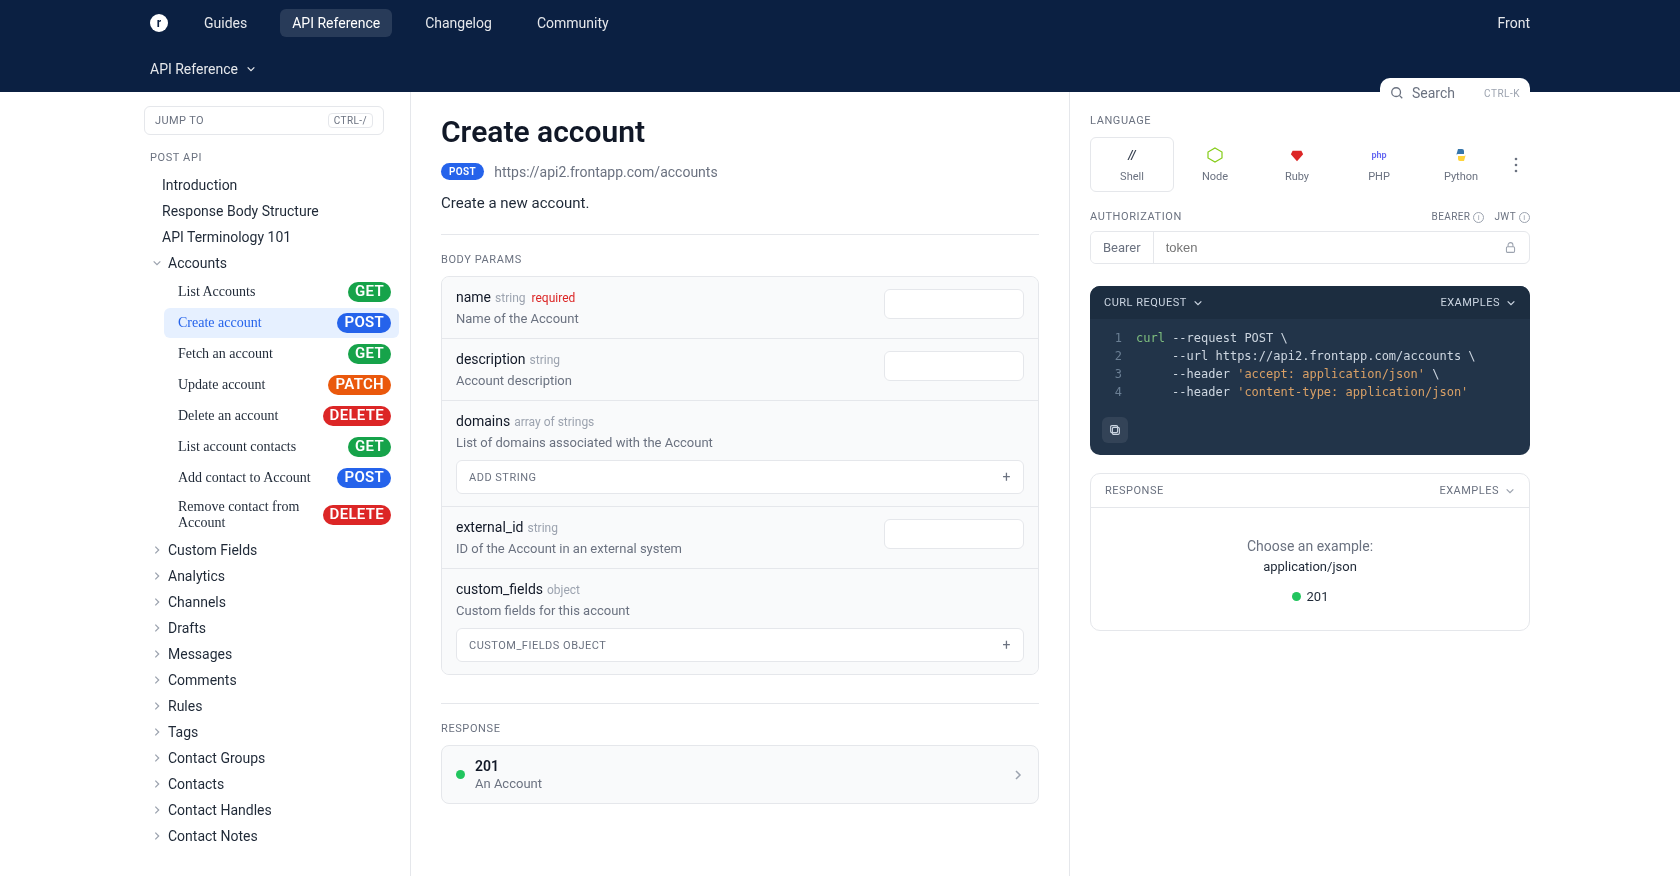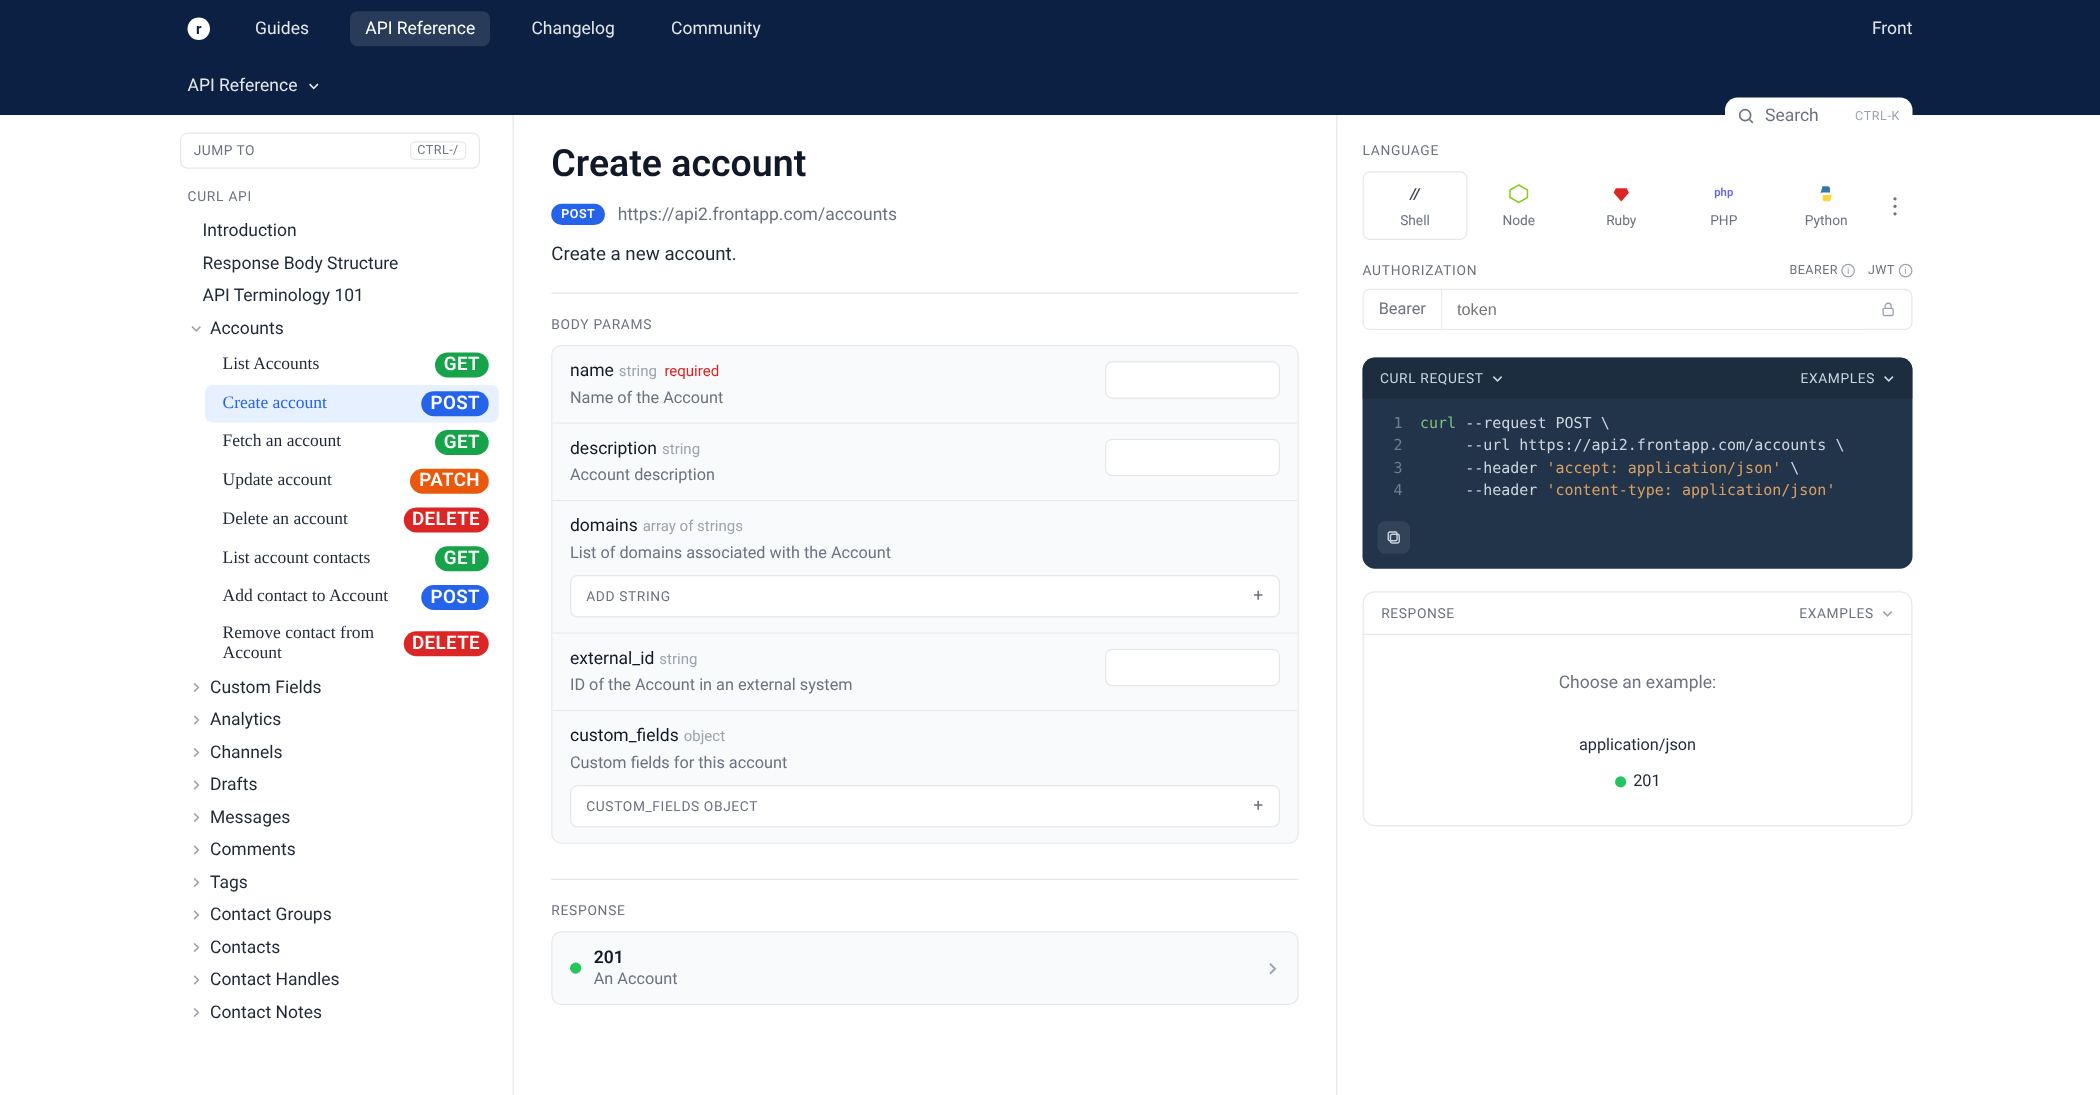--- a/index.html
+++ b/index.html
@@ -214,21 +214,21 @@
   }
 
   .resp-card { border: 1px solid var(--border); border-radius: 10px; }
   .resp-card-header {
     display: flex; align-items: center; justify-content: space-between; padding: 10px 14px;
     font-size: 11px; letter-spacing: 0.5px; color: var(--muted); border-bottom: 1px solid var(--border);
   }
   .resp-card-body {
     padding: 30px 14px 26px; text-align: center; color: var(--muted);
   }
-  .resp-card-body .choose { font-size: 14px; color: var(--muted); margin-bottom: 35px; }
+  .resp-card-body .choose { font-size: 14px; color: var(--muted); margin-bottom: 5px; }
   .resp-card-body .ctype { font-size: 13px; color: var(--text); margin-bottom: 14px; }
   .resp-card-body .status { font-size: 13px; color: var(--text); display: inline-flex; align-items: center; gap: 6px; }
 
   
   svg { display: block; }
 </style>
 </head>
 <body>
 
 <div class="topnav">
@@ -267,21 +267,21 @@
   </div>
 </div>
 
 <div class="page">
 
   <aside class="sidebar">
     <div class="jumpto">
       <span>JUMP TO</span>
       <span class="kbd">CTRL-/</span>
     </div>
-    <div class="side-section-title">CURL API</div>
+    <div class="side-section-title">POST API</div>
 
     <div id="side-top">
         <div class="side-item" style="padding-left: 18px;">Introduction</div>
         <div class="side-item" style="padding-left: 18px;">Response Body Structure</div>
         <div class="side-item" style="padding-left: 18px;">API Terminology 101</div>
       </div>
 
     <div class="side-subgroup">
       <div class="side-item">
         <span class="caret">
@@ -368,20 +368,28 @@
           </span>
           <span>Messages</span>
         </div>
         <div class="side-item">
           <span class="caret">
             <svg width="10" height="10" viewBox="0 0 12 12">
               <path d="M4 2l4 4-4 4" fill="none" stroke="#9ca3af" stroke-width="1.5"></path>
             </svg>
           </span>
           <span>Comments</span>
+        </div>
+        <div class="side-item">
+          <span class="caret">
+            <svg width="10" height="10" viewBox="0 0 12 12">
+              <path d="M4 2l4 4-4 4" fill="none" stroke="#9ca3af" stroke-width="1.5"></path>
+            </svg>
+          </span>
+          <span>Rules</span>
         </div>
         <div class="side-item">
           <span class="caret">
             <svg width="10" height="10" viewBox="0 0 12 12">
               <path d="M4 2l4 4-4 4" fill="none" stroke="#9ca3af" stroke-width="1.5"></path>
             </svg>
           </span>
           <span>Tags</span>
         </div>
         <div class="side-item">

